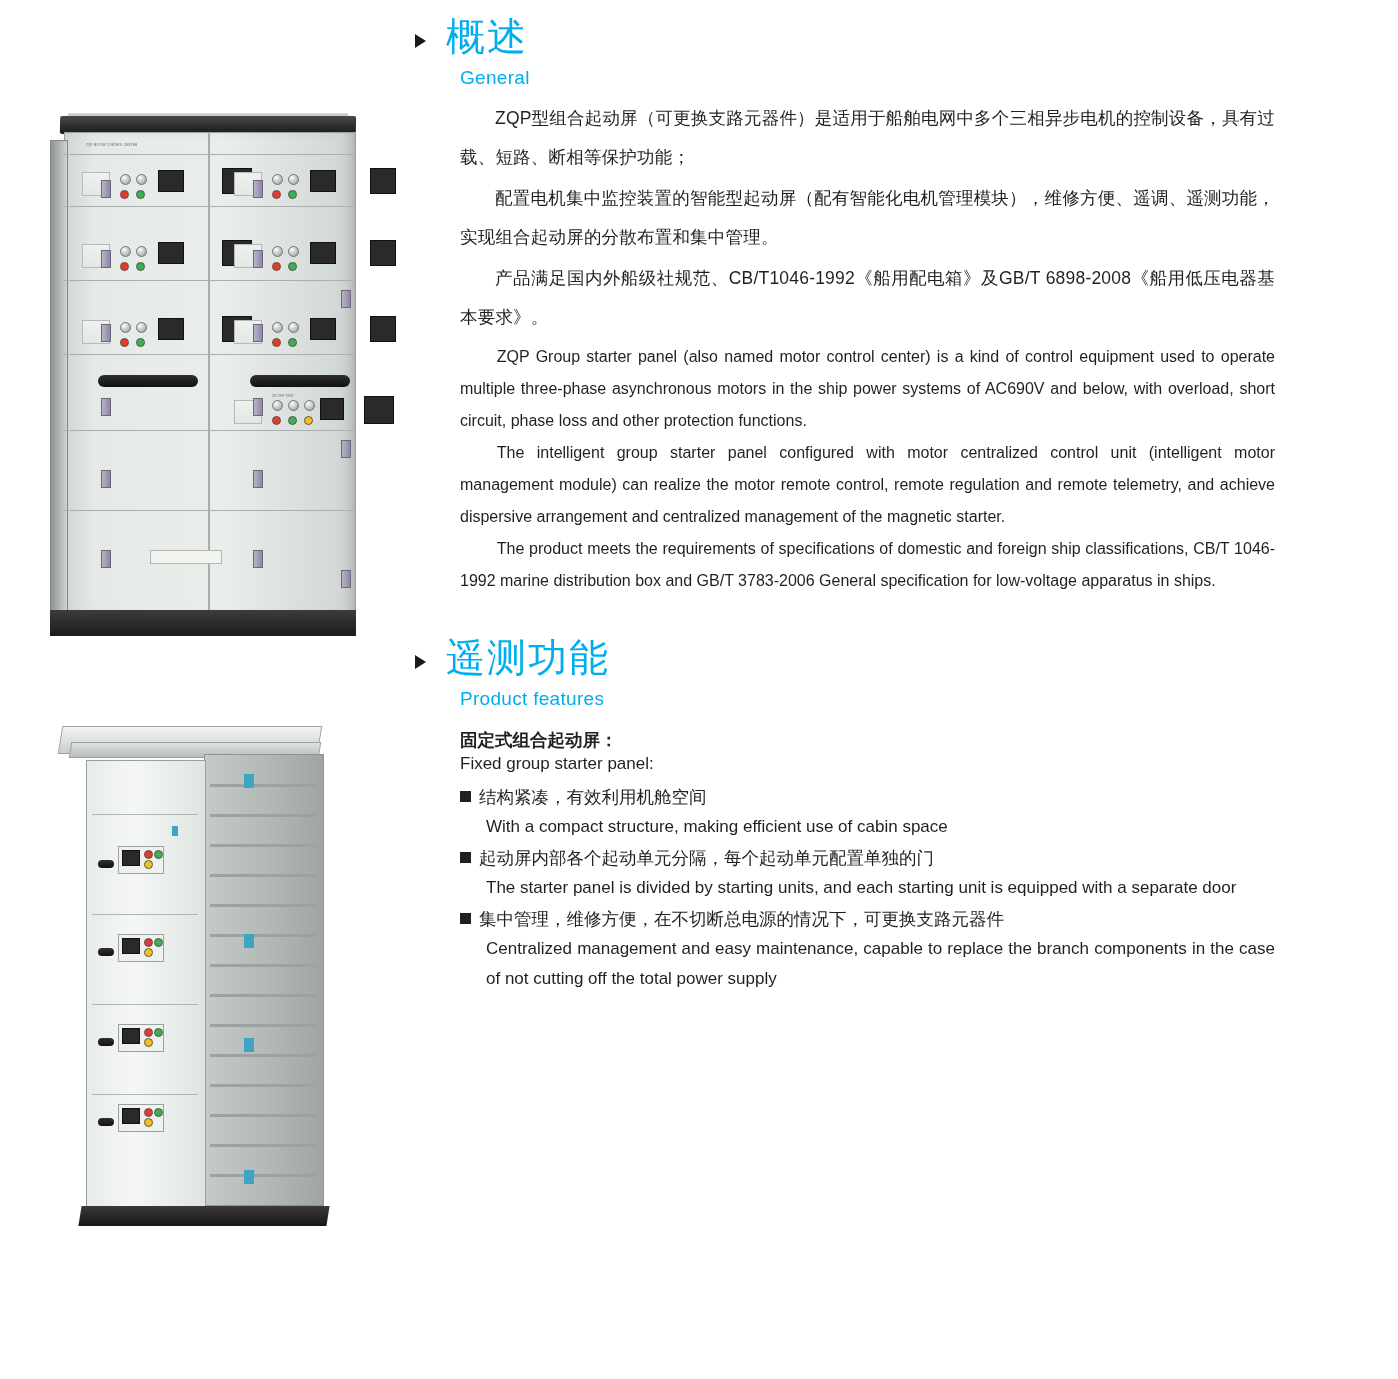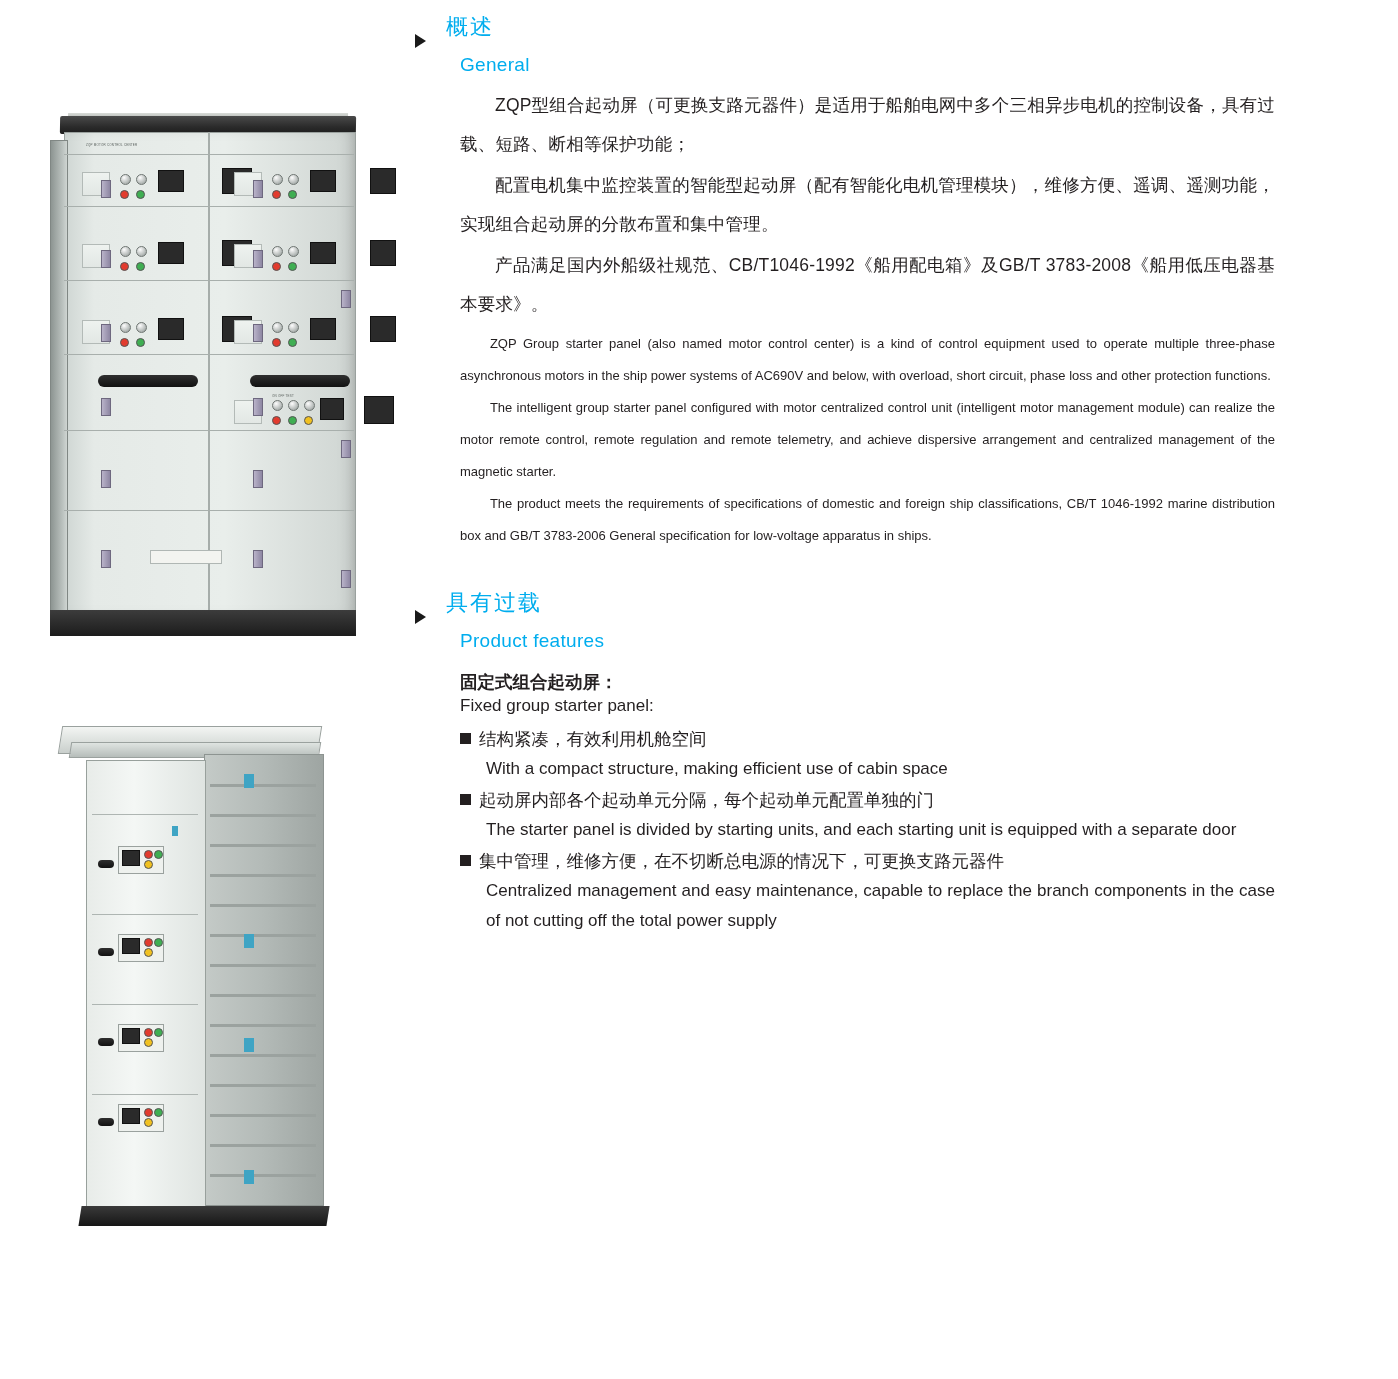--- a/index.html
+++ b/index.html
@@ -218,21 +218,21 @@
   .tri {
     width: 0; height: 0;
     border-left: 11px solid #1a1a1a;
     border-top: 7px solid transparent;
     border-bottom: 7px solid transparent;
     margin-top: 20px;
     margin-right: 20px;
     flex: none;
   }
   .head-cn {
-    font-size: 22px;
+    font-size: 39px;
     color: #00adee;
     letter-spacing: 2px;
     line-height: 1.2;
     font-weight: normal;
     margin: 0;
   }
   .head-en {
     font-size: 19px;
     color: #00adee;
     margin: 6px 0 0 45px;
@@ -248,21 +248,21 @@
     margin: 0 0 2px 0;
     font-size: 17.5px;
     line-height: 39px;
     text-align: justify;
     text-indent: 2em;
     color: #231f20;
     letter-spacing: .2px;
   }
   p.en {
     margin: 0;
-    font-size: 13px;
+    font-size: 16px;
     line-height: 32px;
     text-align: justify;
     text-indent: 2.3em;
     color: #231f20;
     letter-spacing: 0px;
   }
   p.en.first {
     margin-top: 4px;
   }
 
@@ -478,29 +478,29 @@
 
     <div class="section-head">
       <div class="tri"></div>
       <h1 class="head-cn">概述</h1>
     </div>
     <div class="head-en">General</div>
 
     <div class="body-block">
       <p class="cn">ZQP型组合起动屏（可更换支路元器件）是适用于船舶电网中多个三相异步电机的控制设备，具有过载、短路、断相等保护功能；</p>
       <p class="cn">配置电机集中监控装置的智能型起动屏（配有智能化电机管理模块），维修方便、遥调、遥测功能，实现组合起动屏的分散布置和集中管理。</p>
-      <p class="cn">产品满足国内外船级社规范、CB/T1046-1992《船用配电箱》及GB/T 3783-2008《船用低压电器基本要求》。</p>
+      <p class="cn">产品满足国内外船级社规范、CB/T1046-1992《船用配电箱》及GB/T 6898-2008《船用低压电器基本要求》。</p>
       <p class="en first">ZQP Group starter panel (also named motor control center) is a kind of control equipment used to operate multiple three-phase asynchronous motors in the ship power systems of AC690V and below, with overload, short circuit, phase loss and other protection functions.</p>
       <p class="en">The intelligent group starter panel configured with motor centralized control unit (intelligent motor management module) can realize the motor remote control, remote regulation and remote telemetry, and achieve dispersive arrangement and centralized management of the magnetic starter.</p>
       <p class="en">The product meets the requirements of specifications of domestic and foreign ship classifications, CB/T 1046-1992 marine distribution box and GB/T 3783-2006 General specification for low-voltage apparatus in ships.</p>
     </div>
 
     <div class="section-head" style="margin-top:38px;">
       <div class="tri"></div>
-      <h1 class="head-cn">具有过载</h1>
+      <h1 class="head-cn">遥测功能</h1>
     </div>
     <div class="head-en">Product features</div>
 
     <div class="feat-head-cn">固定式组合起动屏：</div>
     <div class="feat-head-en">Fixed group starter panel:</div>
 
     <div class="feat-item">
       <div class="feat-cn">
         <span class="bullet"></span>
         <span>结构紧凑，有效利用机舱空间</span>

